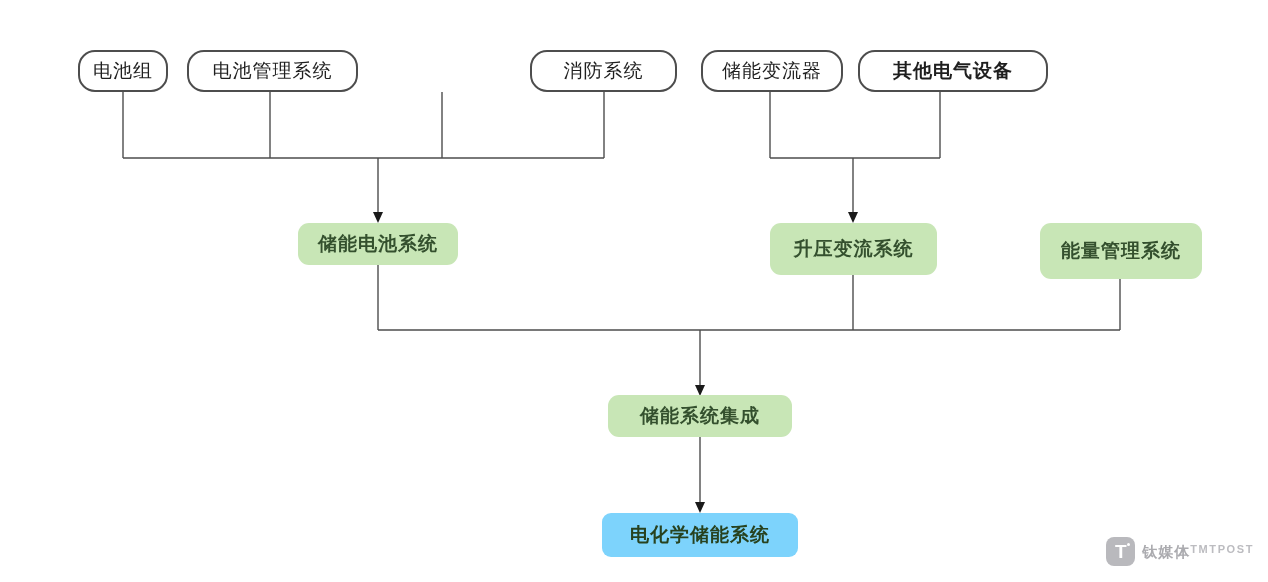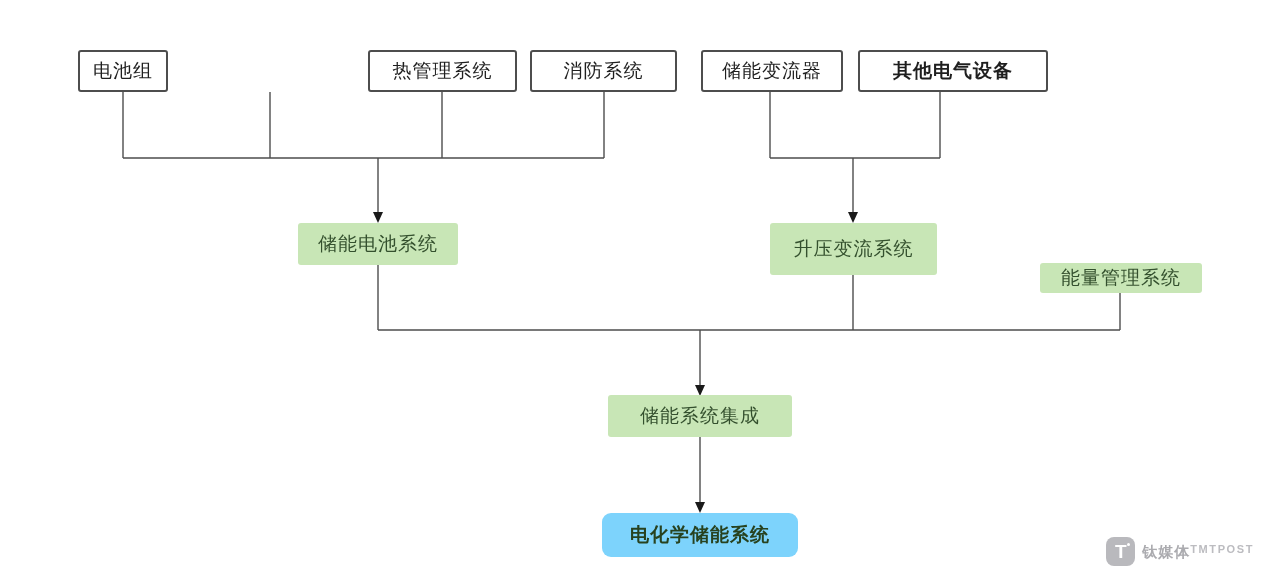--- a/index.html
+++ b/index.html
@@ -24,30 +24,30 @@
     display: flex;
     align-items: center;
     justify-content: center;
     font-size: 19px;
     letter-spacing: 1px;
     white-space: nowrap;
   }
   .node-plain {
     background: #ffffff;
     border: 2px solid #4d4d4d;
-    border-radius: 3px;
+    border-radius: 17px;
     color: #1f1f1f;
     font-weight: 400;
   }
   .node-green {
     background: #c8e6b6;
     border: none;
-    border-radius: 3px;
+    border-radius: 11px;
     color: #34502e;
-    font-weight: 400;
+    font-weight: 700;
   }
   .node-green-dark {
     background: #7dd3fc;
     border: none;
     border-radius: 9px;
     color: #27421f;
     font-weight: 700;
   }
   .watermark {
     position: absolute;
@@ -126,34 +126,34 @@
     <g fill="#1a1a1a" stroke="none">
       <polygon points="373,212 383,212 378,223"></polygon>
       <polygon points="848,212 858,212 853,223"></polygon>
       <polygon points="695,385 705,385 700,396"></polygon>
       <polygon points="695,502 705,502 700,513"></polygon>
     </g>
   </svg>
 
   <div class="node node-plain" style="left:78px;  top:50px; width:90px;  height:42px;">电池组</div>
 
+  <div class="node node-plain" style="left:187px; top:50px; width:171px; height:42px;">电池管理系统</div>
 
-  <div class="node node-plain" style="left:368px; top:50px; width:149px; height:42px;">热管理系统</div>
 
   <div class="node node-plain" style="left:530px; top:50px; width:147px; height:42px;">消防系统</div>
 
   <div class="node node-plain" style="left:701px; top:50px; width:142px; height:42px;">储能变流器</div>
 
   <div class="node node-plain" style="left:858px; top:50px; width:190px; height:42px;font-weight:bold;">其他电气设备</div>
 
   <div class="node node-green" style="left:298px; top:223px; width:160px; height:42px;">储能电池系统</div>
 
   <div class="node node-green" style="left:770px; top:223px; width:167px; height:52px;">升压变流系统</div>
 
-  <div class="node node-green" style="left:1040px; top:223px; width:162px; height:30px;margin-top:40px;">能量管理系统</div>
+  <div class="node node-green" style="left:1040px; top:223px; width:162px; height:56px;">能量管理系统</div>
 
   <div class="node node-green" style="left:608px; top:395px; width:184px; height:42px;">储能系统集成</div>
 
   <div class="node node-green-dark" style="left:602px; top:513px; width:196px; height:44px;">电化学储能系统</div>
 
   <div class="watermark">
     <div class="wm-icon">T</div>
     <div class="wm-text">
       <span class="wm-cn">钛媒体</span>
       <span class="wm-en">TMTPOST</span>

